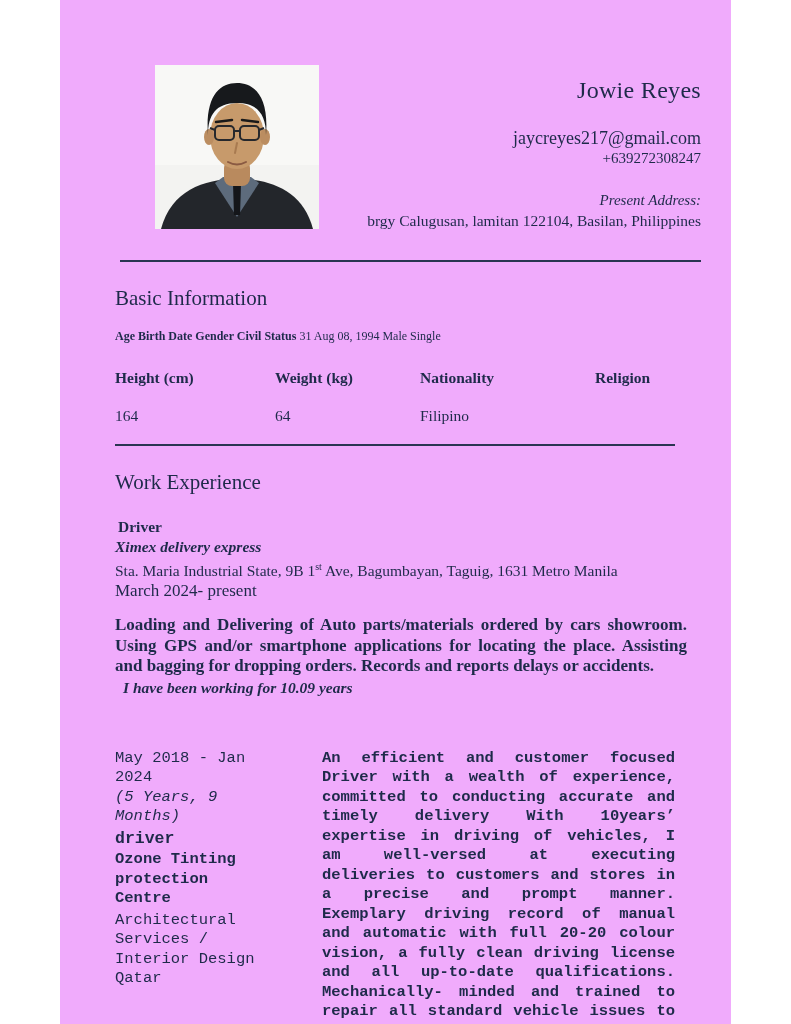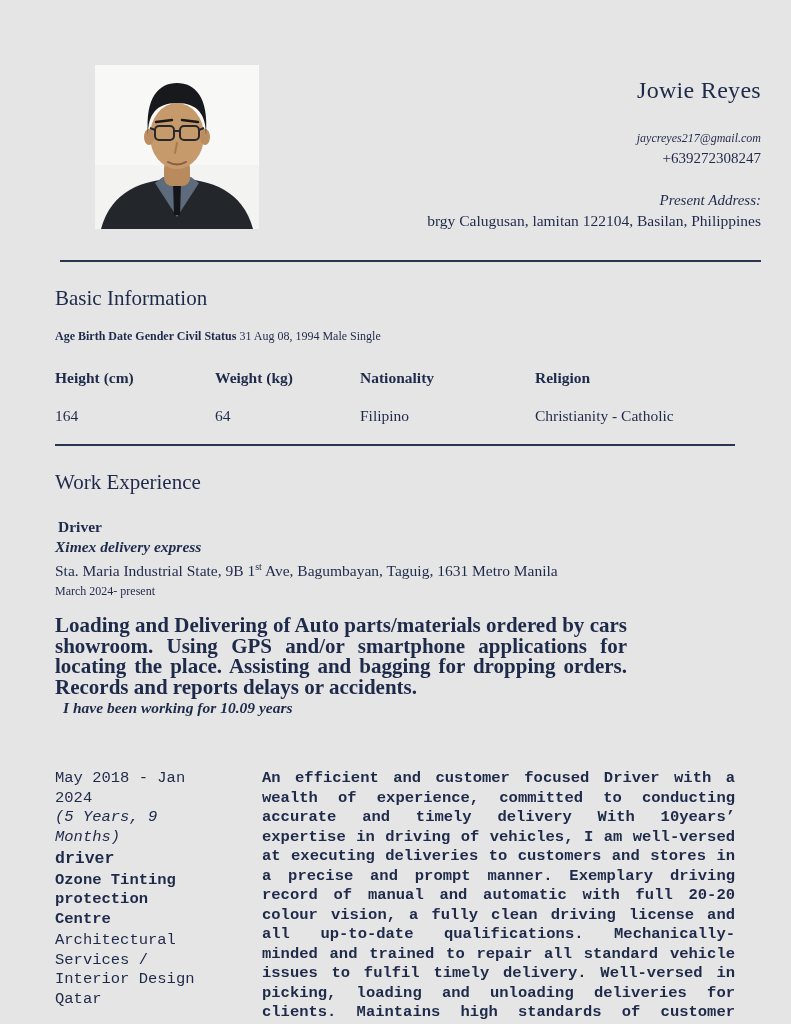--- a/index.html
+++ b/index.html
@@ -1,21 +1,21 @@
 <!DOCTYPE html>
 <html><head>
 <meta charset="utf-8">
 <style>
   html, body { margin: 0; padding: 0; background: #ffffff; }
   .page {
     position: relative;
-    width: 791px;
+    width: 671px;
     height: 1024px;
     margin: 0 auto;
-    background: #e5e5e5;
+    background: #f0abfc;
     font-family: "Liberation Serif", serif;
     color: #1e2a4a;
     box-sizing: border-box;
     overflow: hidden;
   }
   
   .header {
     display: flex;
     align-items: flex-start;
     padding: 65px 30px 0 95px;
@@ -32,22 +32,21 @@
     text-align: right;
     padding-top: 12px;
   }
   .name {
     font-size: 24px;
     font-weight: 400;
     letter-spacing: 0.3px;
     margin: 0 0 24px 0;
   }
   .email {
-    font-style: italic;
-    font-size: 12px;
+    font-size: 18px;
     line-height: 20px;
   }
   .phone {
     font-size: 15px;
     line-height: 20px;
   }
   .addr-label {
     font-style: italic;
     font-size: 15px;
     margin-top: 22px;
@@ -90,26 +89,26 @@
   .bi-col-1 { width: 145px; }
   .bi-col-2 { width: 175px; }
   .bi-col-3 { flex: 1; }
   .bi-label { font-weight: bold; font-size: 15.5px; line-height: 20px; }
   .bi-value { font-size: 15.5px; line-height: 20px; margin-top: 18px; }
   
   .job1 { margin-top: 22px; }
   .job1 .position { font-weight: bold; font-size: 15.5px; line-height: 20px; padding-left: 3px; }
   .job1 .company  { font-weight: bold; font-size: 15.5px; line-height: 20px; font-style: italic; }
   .job1 .jaddress { font-size: 15.5px; line-height: 20px; }
-  .job1 .period   { font-size: 12px; line-height: 20px; }
+  .job1 .period   { font-size: 17px; line-height: 20px; }
   .job1 .desc {
     margin-top: 14px;
     width: 572px;
     font-weight: bold;
-    font-size: 21px;
+    font-size: 17px;
     line-height: 20.5px;
     text-align: justify;
   }
   .job1 .tenure {
     font-weight: bold;
     font-style: italic;
     font-size: 15.5px;
     line-height: 20px;
     margin-top: 1px;
     margin-left: 8px;
@@ -205,21 +204,20 @@
       <div class="bi-col-1">
         <div class="bi-label">Weight (kg)</div>
         <div class="bi-value">64</div>
       </div>
       <div class="bi-col-2">
         <div class="bi-label">Nationality</div>
         <div class="bi-value">Filipino</div>
       </div>
       <div class="bi-col-3">
         <div class="bi-label">Religion</div>
-        <div class="bi-value">Christianity - Catholic</div>
       </div>
     </div>
   </div>
 
   <hr class="divider-section">
 
   <div class="section">
     <h2 class="section-title">Work Experience</h2>
 
     <div class="job1">

